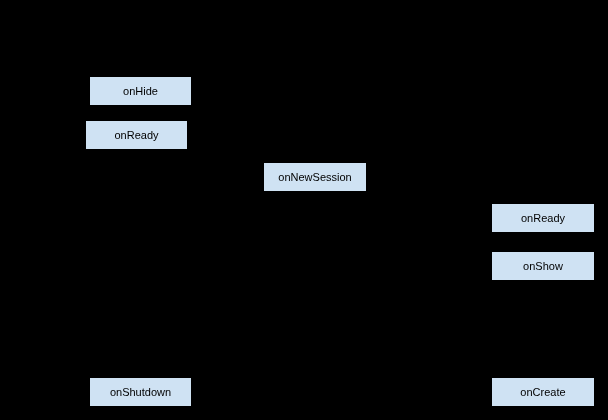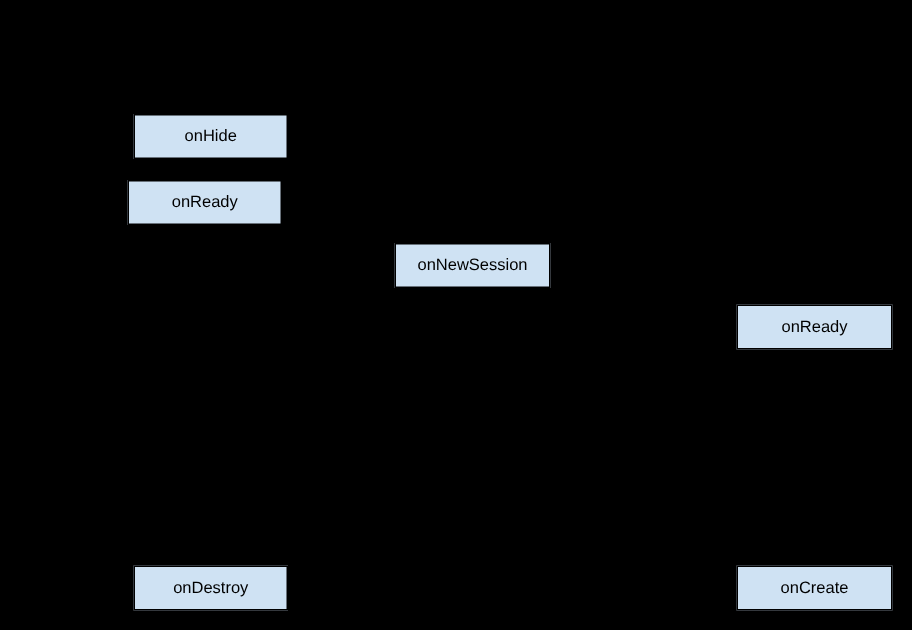--- a/index.html
+++ b/index.html
@@ -43,18 +43,19 @@
 
 <div class="stage">
   <div class="node" id="n-onbind">onHide</div>
 
   <div class="node" id="n-onready">onReady</div>
 
   <div class="node" id="n-onnewsession">onNewSession</div>
 
   <div class="node" id="n-oncreate">onReady</div>
 
+  <div class="node" id="n-onshow">onShow</div>
 
 
-  <div class="node" id="n-onshutdown">onDestroy</div>
+  <div class="node" id="n-onshutdown">onShutdown</div>
 
   <div class="node" id="n-ondestroy">onCreate</div>
 </div>
 
 </body></html>

